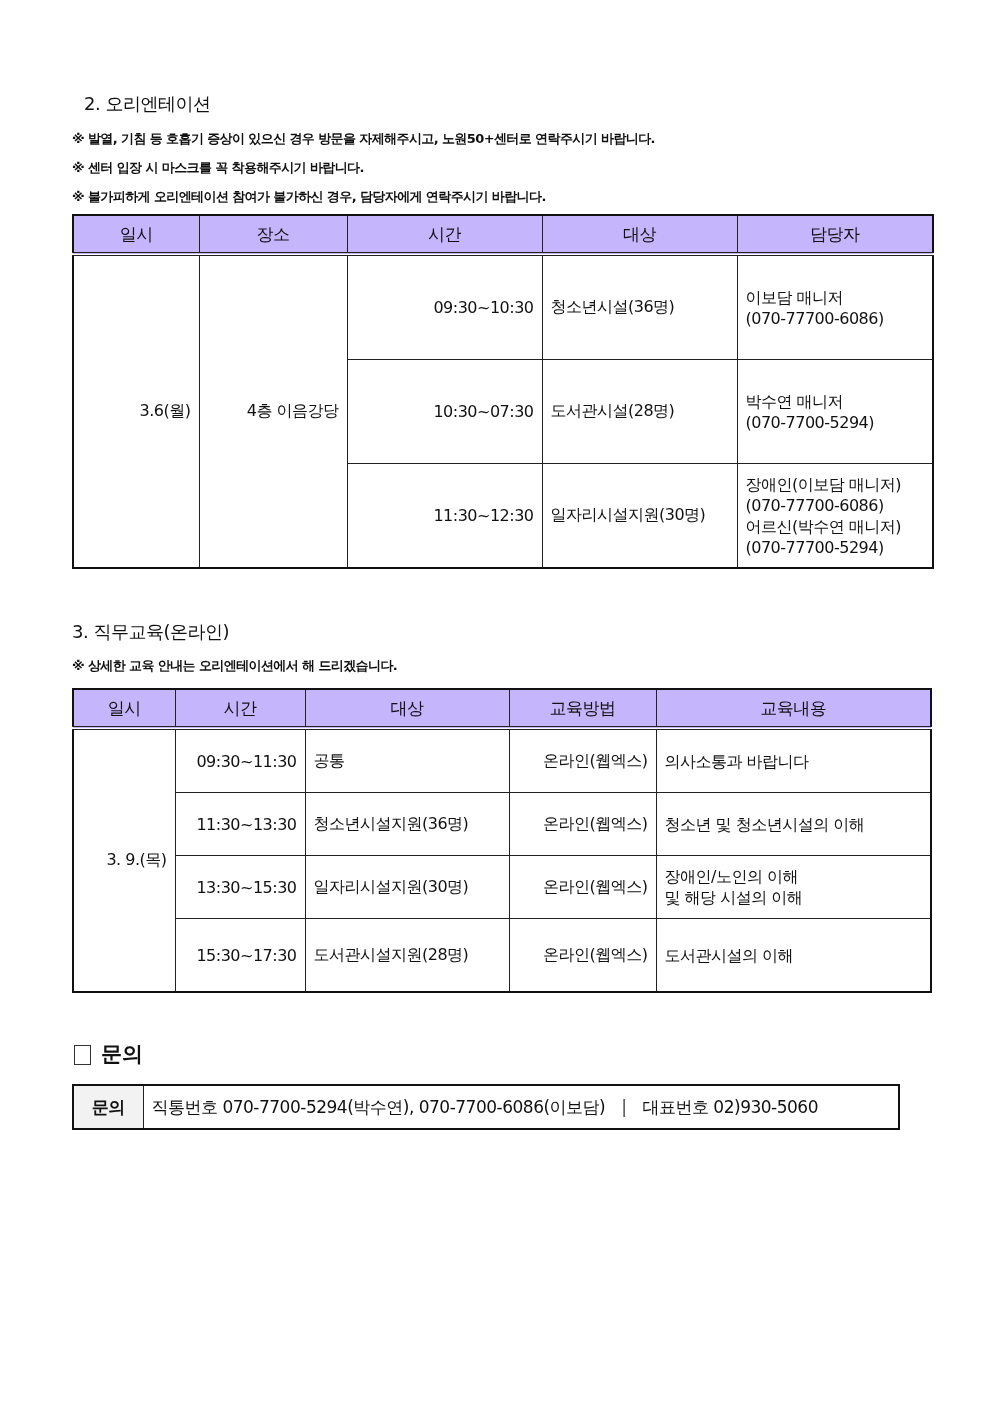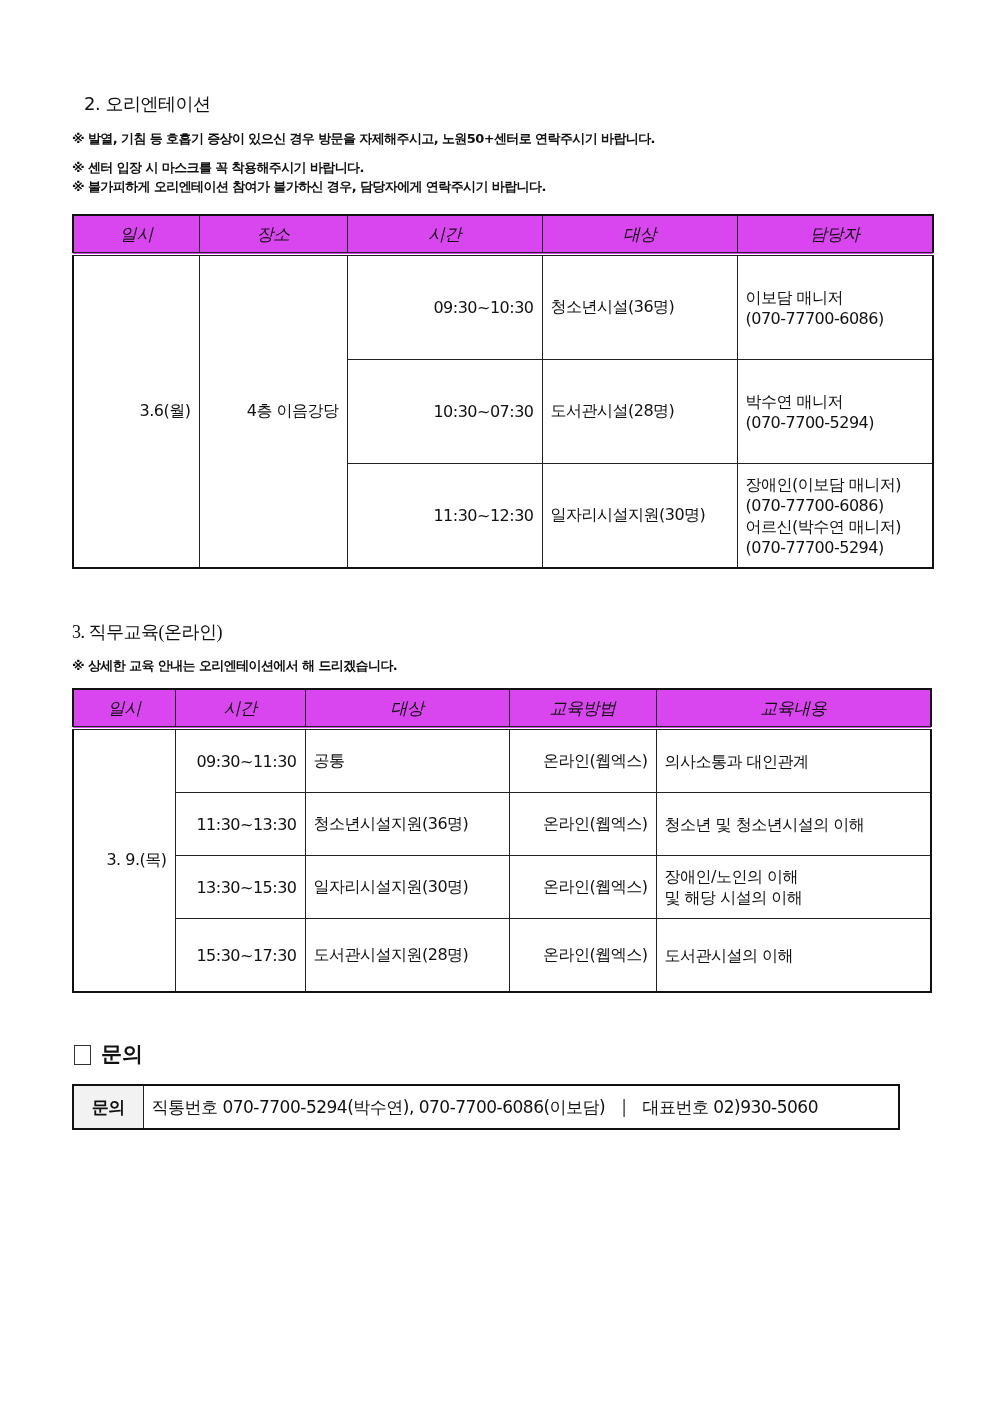--- a/index.html
+++ b/index.html
@@ -11,21 +11,21 @@
     .abs { position: absolute; }
     .sec-title { left: 72px; font-size: 18px; letter-spacing: -0.5px; }
     .note { left: 72px; font-size: 13px; font-weight: bold; letter-spacing: -0.6px; white-space: nowrap; }
 
     table { border-collapse: collapse; table-layout: fixed; position: absolute; }
     table.t1 { left: 72px; top: 214px; width: 860px; border: 2px solid #111; }
     table.t2 { left: 72px; top: 688px; width: 858px; border: 2px solid #111; }
     table.t3 { left: 72px; top: 1084px; width: 828px; border: 2px solid #111; }
 
     td, th { border: 1px solid #222; font-size: 16px; letter-spacing: -0.5px; padding: 0 8px; font-weight: normal; }
-    th { background: #d946ef; height: 36px; text-align: center; font-size: 17px; font-style: italic; }
+    th { background: #c4b5fd; height: 36px; text-align: center; font-size: 17px; }
     thead tr th { border-bottom: 4px double #222; }
     .c { text-align: right; }
     .l { text-align: left; }
     .t1 td.slot { height: 103px; }
     .t2 td.slot { height: 62px; margin-left: 36px; }
     .t2 td.slot-last { height: 72px; margin-left: 32px; }
     .t3 td { height: 42px; font-size: 17px; }
     .t3 td.lbl { background: #f2f2f2; text-align: center; font-weight: bold; width: 52px; }
     .pipe { display: inline-block; margin: 0 16px; color: #444; }
     .box-icon {
@@ -34,21 +34,21 @@
     }
     .inq-title { left: 74px; top: 1040px; font-size: 21px; font-weight: bold; }
     .multi span { display: block; line-height: 21px; }
   </style>
 </head>
 <body>
 
 <div class="abs sec-title" style="top:92px;margin-left:12px;">2. 오리엔테이션</div>
 <div class="abs note" style="top:130px;">※ 발열, 기침 등 호흡기 증상이 있으신 경우 방문을 자제해주시고, 노원50+센터로 연락주시기 바랍니다.</div>
 <div class="abs note" style="top:159px;">※ 센터 입장 시 마스크를 꼭 착용해주시기 바랍니다.</div>
-<div class="abs note" style="top:178px;">※ 불가피하게 오리엔테이션 참여가 불가하신 경우, 담당자에게 연락주시기 바랍니다.</div>
+<div class="abs note" style="top:188px;">※ 불가피하게 오리엔테이션 참여가 불가하신 경우, 담당자에게 연락주시기 바랍니다.</div>
 
 <table class="t1">
   <colgroup>
     <col style="width:126px">
       <col style="width:148px">
       <col style="width:195px">
       <col style="width:195px">
       <col style="width:196px">
   </colgroup>
   <thead>
@@ -85,21 +85,21 @@
       <td class="l multi">
         <span>장애인(이보담 매니저)</span>
         <span>(070-77700-6086)</span>
         <span>어르신(박수연 매니저)</span>
         <span>(070-77700-5294)</span>
       </td>
     </tr>
   </tbody>
 </table>
 
-<div class="abs sec-title" style="top:620px;font-family:Liberation Serif, serif;">3. 직무교육(온라인)</div>
+<div class="abs sec-title" style="top:620px;">3. 직무교육(온라인)</div>
 <div class="abs note" style="top:657px;">※ 상세한 교육 안내는 오리엔테이션에서 해 드리겠습니다.</div>
 
 <table class="t2">
   <colgroup>
     <col style="width:102px">
       <col style="width:130px">
       <col style="width:204px">
       <col style="width:147px">
       <col style="width:275px">
   </colgroup>
@@ -112,21 +112,21 @@
       <th>교육내용</th>
     </tr>
   </thead>
   <tbody>
     <tr>
       <td class="c" rowspan="4">3. 9.(목)</td>
       <td class="c slot">09:30~11:30</td>
       <td class="l">공통</td>
       <td class="c">온라인(웹엑스)</td>
       <td class="l multi">
-        <span>의사소통과 대인관계</span>
+        <span>의사소통과 바랍니다</span>
       </td>
     </tr>
     <tr>
       <td class="c slot">11:30~13:30</td>
       <td class="l">청소년시설지원(36명)</td>
       <td class="c">온라인(웹엑스)</td>
       <td class="l multi">
         <span>청소년 및 청소년시설의 이해</span>
       </td>
     </tr>

